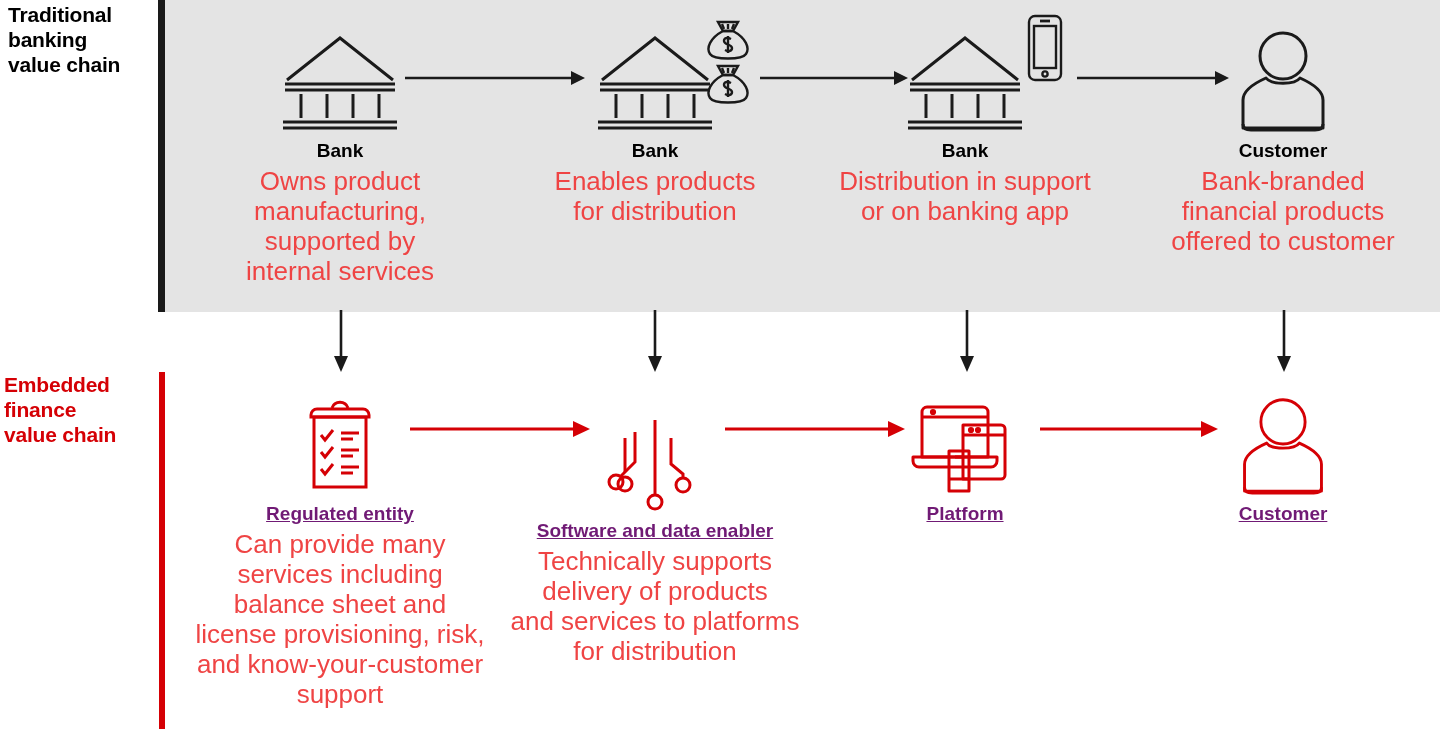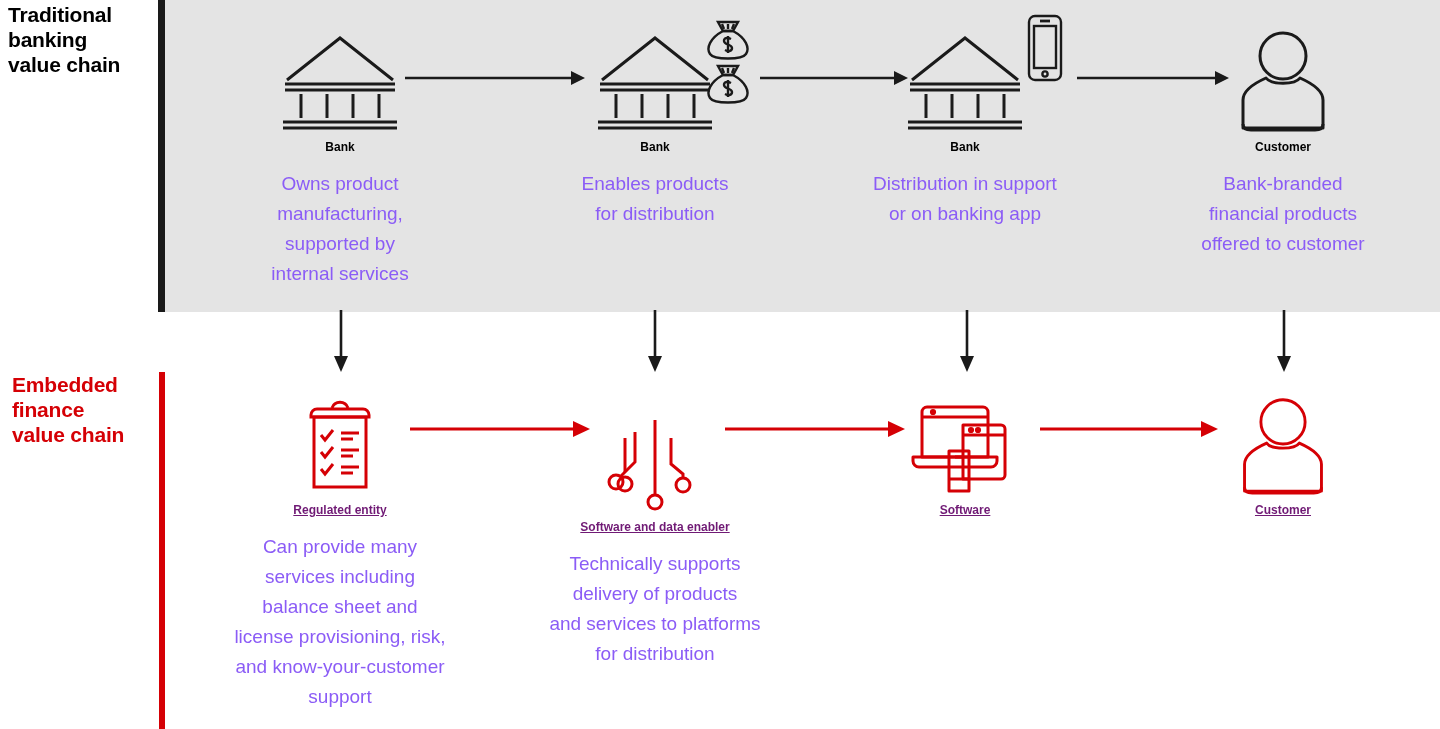--- a/index.html
+++ b/index.html
@@ -26,32 +26,32 @@
 
   
   .row-label{
     position:absolute;
     font-weight:bold;
     font-size:21px;
     line-height:25px;
     letter-spacing:-0.2px;
   }
   .row-label.top{left:8px;top:2px;color:#000000;}
-  .row-label.bottom{left:12px;top:372px;color:#d50005;}
+  .row-label.bottom{left:4px;top:372px;color:#d50005;}
 
   
   .col{position:absolute;width:300px;text-align:center;}
   .col .icon-wrap{height:120px;display:flex;align-items:flex-end;justify-content:center;}
   .col .title{
-    font-weight:bold;font-size:12px;margin-top:8px;
+    font-weight:bold;font-size:19px;margin-top:8px;
   }
   .col .title.dark{color:#000000;}
   .col .title.red{color:#701a75;text-decoration:underline;}
   .col .desc{
-    font-size:19px;line-height:30px;color:#8b5cf6;margin-top:15px;white-space:pre-line;
+    font-size:26px;line-height:30px;color:#ef4444;margin-top:4px;white-space:pre-line;
   }
 
   
   .t1{left:190px;top:12px;}
   .t2{left:505px;top:12px;}
   .t3{left:815px;top:12px;}
   .t4{left:1133px;top:12px;}
 
   
   .b1{left:190px;top:375px;}
@@ -304,21 +304,21 @@
           <path d="M54 30 L92 30 a4 4 0 0 1 4 4 L96 80 a4 4 0 0 1 -4 4 L54 84 Z"></path>
           <line x1="54" y1="40" x2="96" y2="40"></line>
           <circle cx="62" cy="35" r="1.6" fill="#d50005"></circle>
           <circle cx="69" cy="35" r="1.6" fill="#d50005"></circle>
           <path d="M40 56 L60 56 L60 96 L40 96 Z"></path>
           <line x1="40" y1="84" x2="60" y2="84"></line>
           <line x1="46" y1="62" x2="54" y2="62"></line>
         </g>
       </svg>
     </div>
-    <div class="title red">Software</div>
+    <div class="title red">Platform</div>
   </div>
 
   <div class="col b4">
     <div class="icon-wrap">
       <svg width="100" height="100" viewBox="0 0 100 104">
         <g fill="none" stroke="#d50005" stroke-width="3">
           <circle cx="50" cy="28" r="23"></circle>
           <path d="M10 100 L10 72 C10 62 24 54 33 50 C38 57 62 57 67 50 C76 54 90 62 90 72 L90 100 Z" stroke-linejoin="round"></path>
           <path d="M10 96 Q10 102 18 102 L82 102 Q90 102 90 96"></path>
         </g>

